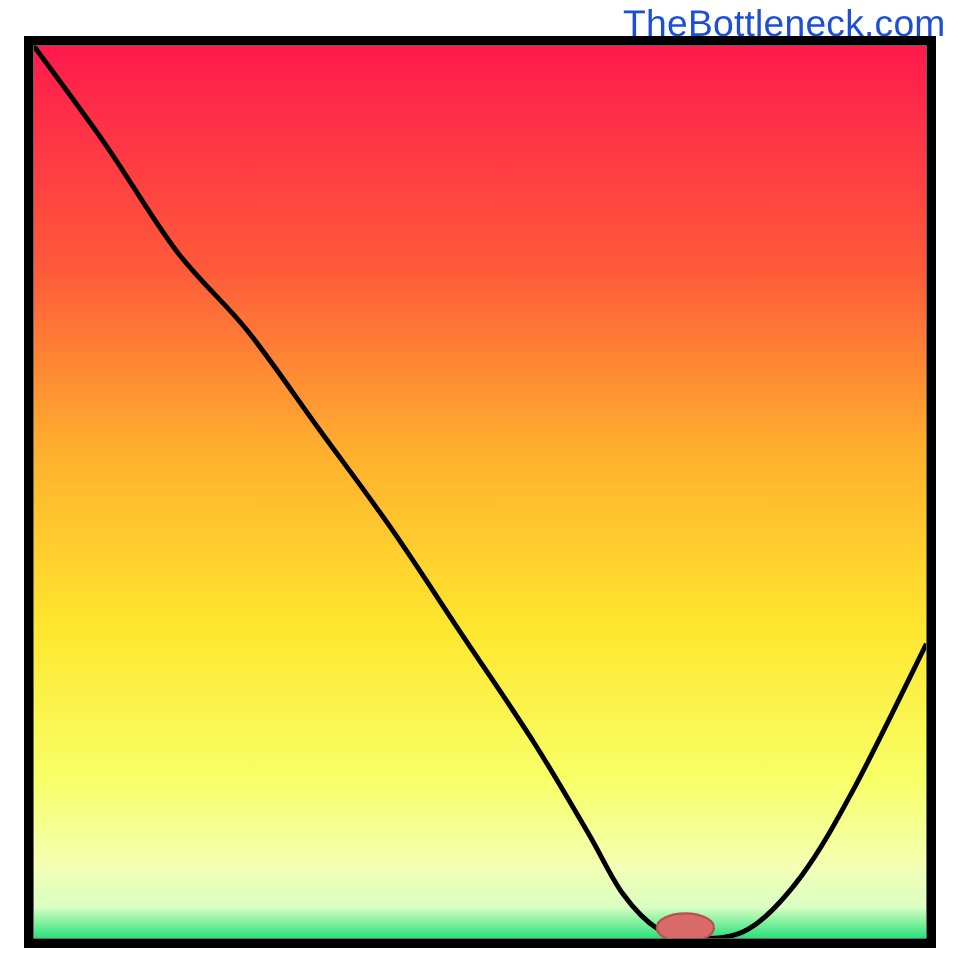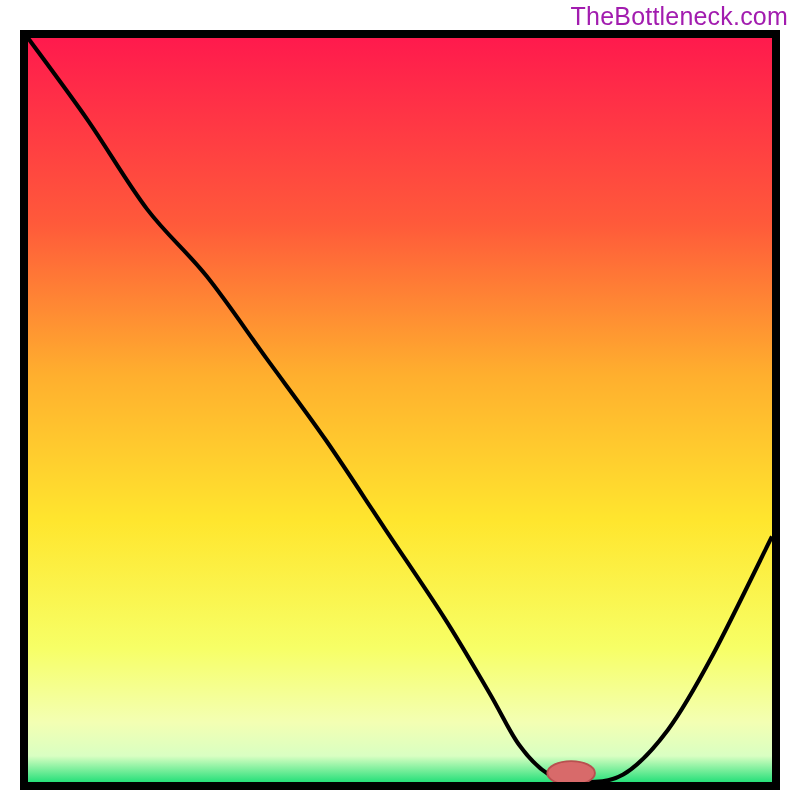--- a/index.html
+++ b/index.html
@@ -12,22 +12,22 @@
   }
   .wrapper {
     position: relative;
     width: 800px;
     height: 800px;
   }
   .watermark {
     position: absolute;
     top: 2px;
     right: 12px;
-    color: #a21caf;
-    font-size: 25px;
+    color: #1d4ed8;
+    font-size: 31px;
     font-weight: 400;
     letter-spacing: 0.2px;
     z-index: 20;
   }
   .chart-frame {
     position: absolute;
     left: 20px;
     top: 30px;
     width: 760px;
     height: 760px;

